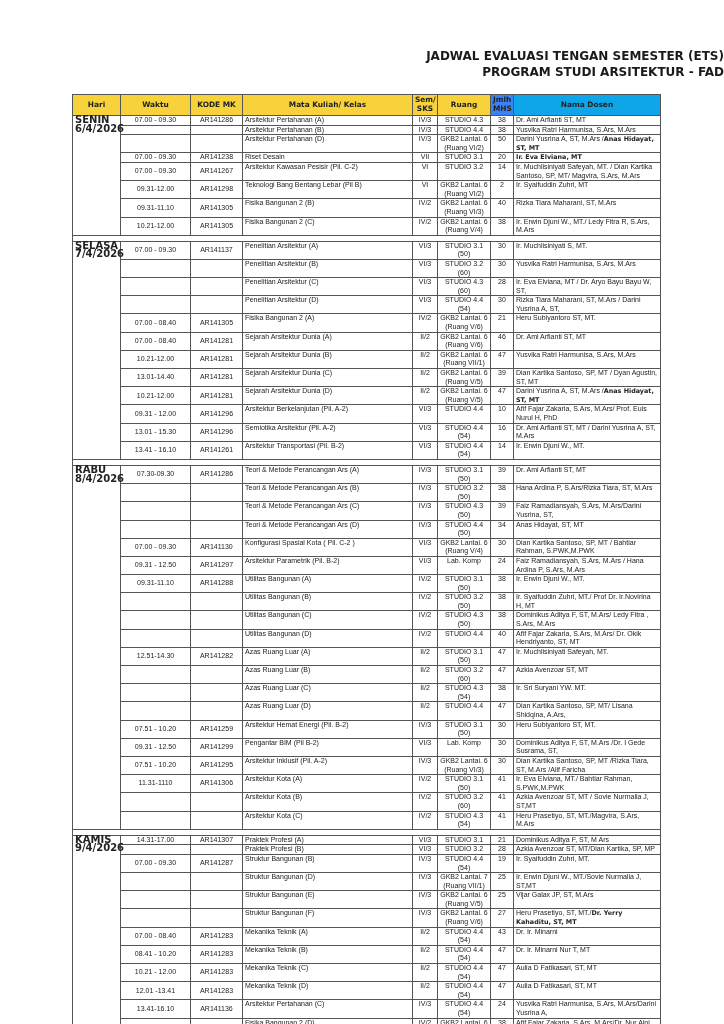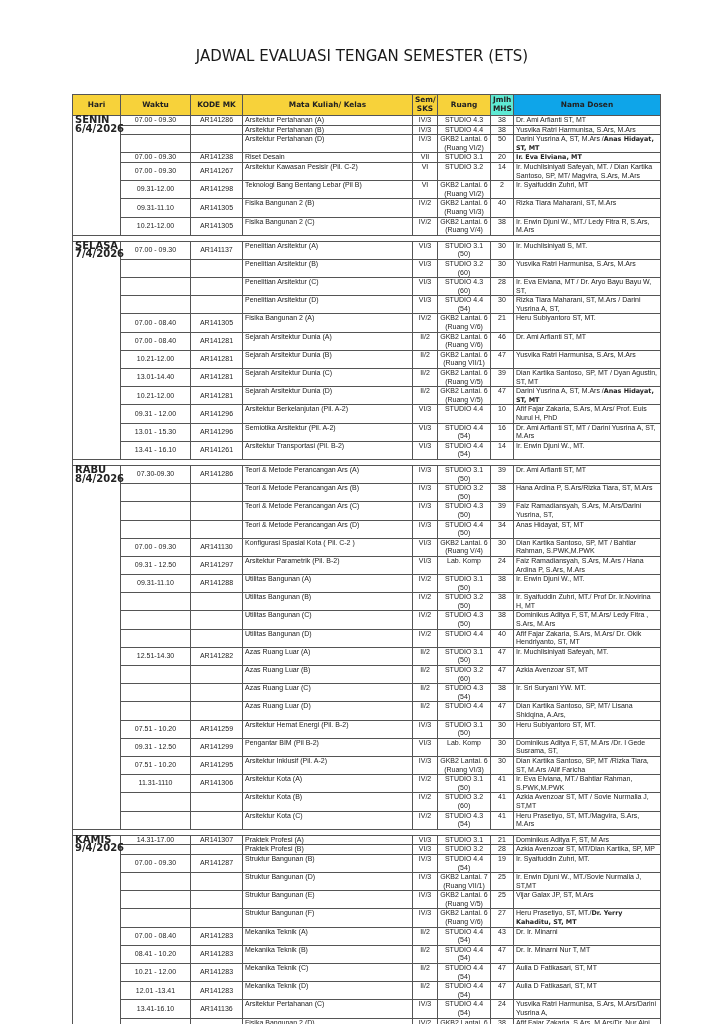--- a/index.html
+++ b/index.html
@@ -1,32 +1,33 @@
 <!DOCTYPE html>
 <html><head>
 <meta charset="utf-8">
 <style>
   html, body { margin: 0; padding: 0; background: #ffffff; }
   body { width: 724px; height: 1024px; position: relative; overflow: hidden; font-family: "Liberation Sans", sans-serif; color: #222; }
   .titles { position: absolute; top: 48px; left: 0; width: 724px; text-align: center; }
-  .titles div { font-family: "DejaVu Sans", sans-serif; font-weight: normal; font-size: 15px; line-height: 16px; color: #1a1a1a; }
+  .titles div { font-family: "DejaVu Sans", sans-serif; font-weight: bold; font-size: 12px; line-height: 16px; color: #1a1a1a; text-align: right; }
   table { position: absolute; top: 94px; left: 72px; border-collapse: collapse; table-layout: fixed; width: 588px; }
   th, td { border: 1px solid #555; font-size: 7px; line-height: 8.6px; padding: 0 2px; vertical-align: top; }
   th { background: #f7d23a; font-family: "DejaVu Sans", sans-serif; font-weight: bold; font-size: 7.4px; text-align: center; vertical-align: middle; height: 20px; color: #222; }
   td.c { text-align: center; }
   td.day { font-weight: bold; font-family: "DejaVu Sans", sans-serif; font-size: 10px; }
   td.mid { vertical-align: middle; }
   tr.spacer td { height: 5px; border-left: 1px solid #555; border-right: 1px solid #555; padding: 0; }
   b.bd { font-family: "DejaVu Sans", sans-serif; font-size: 6.4px; }
 </style>
 </head>
 <body>
 
 <div class="titles">
   <div>JADWAL EVALUASI TENGAN SEMESTER (ETS)</div>
+  <div>PROGRAM STUDI ARSITEKTUR - FAD</div>
 </div>
 
 <table>
   <colgroup>
     <col style="width:48px">
       <col style="width:70px">
       <col style="width:52px">
       <col style="width:170px">
     <col style="width:25px">
       <col style="width:53px">
@@ -34,21 +35,21 @@
       <col style="width:147px">
   </colgroup>
   <thead>
     <tr>
       <th style="background: rgb(247, 210, 58);">Hari</th>
       <th style="background: rgb(247, 210, 58);">Waktu</th>
       <th style="background: rgb(247, 210, 58);">KODE MK</th>
       <th style="background: rgb(247, 210, 58);">Mata Kuliah/ Kelas</th>
       <th style="background: rgb(247, 210, 58); margin-left: 7px;">Sem/ SKS</th>
       <th style="background: rgb(247, 210, 58);">Ruang</th>
-      <th style="background: #5eead4;">Jmlh MHS</th>
+      <th style="background: #3b82f6;">Jmlh MHS</th>
       <th style="background: #0ea5e9;">Nama Dosen</th>
     </tr>
   </thead>
   <tbody id="schedule-body">
       <tr>
         <td class="day" rowspan="8">
           <div>SENIN</div>
           <div>6/4/2026</div>
         </td>
         <td class="c mid">07.00 - 09.30</td>

